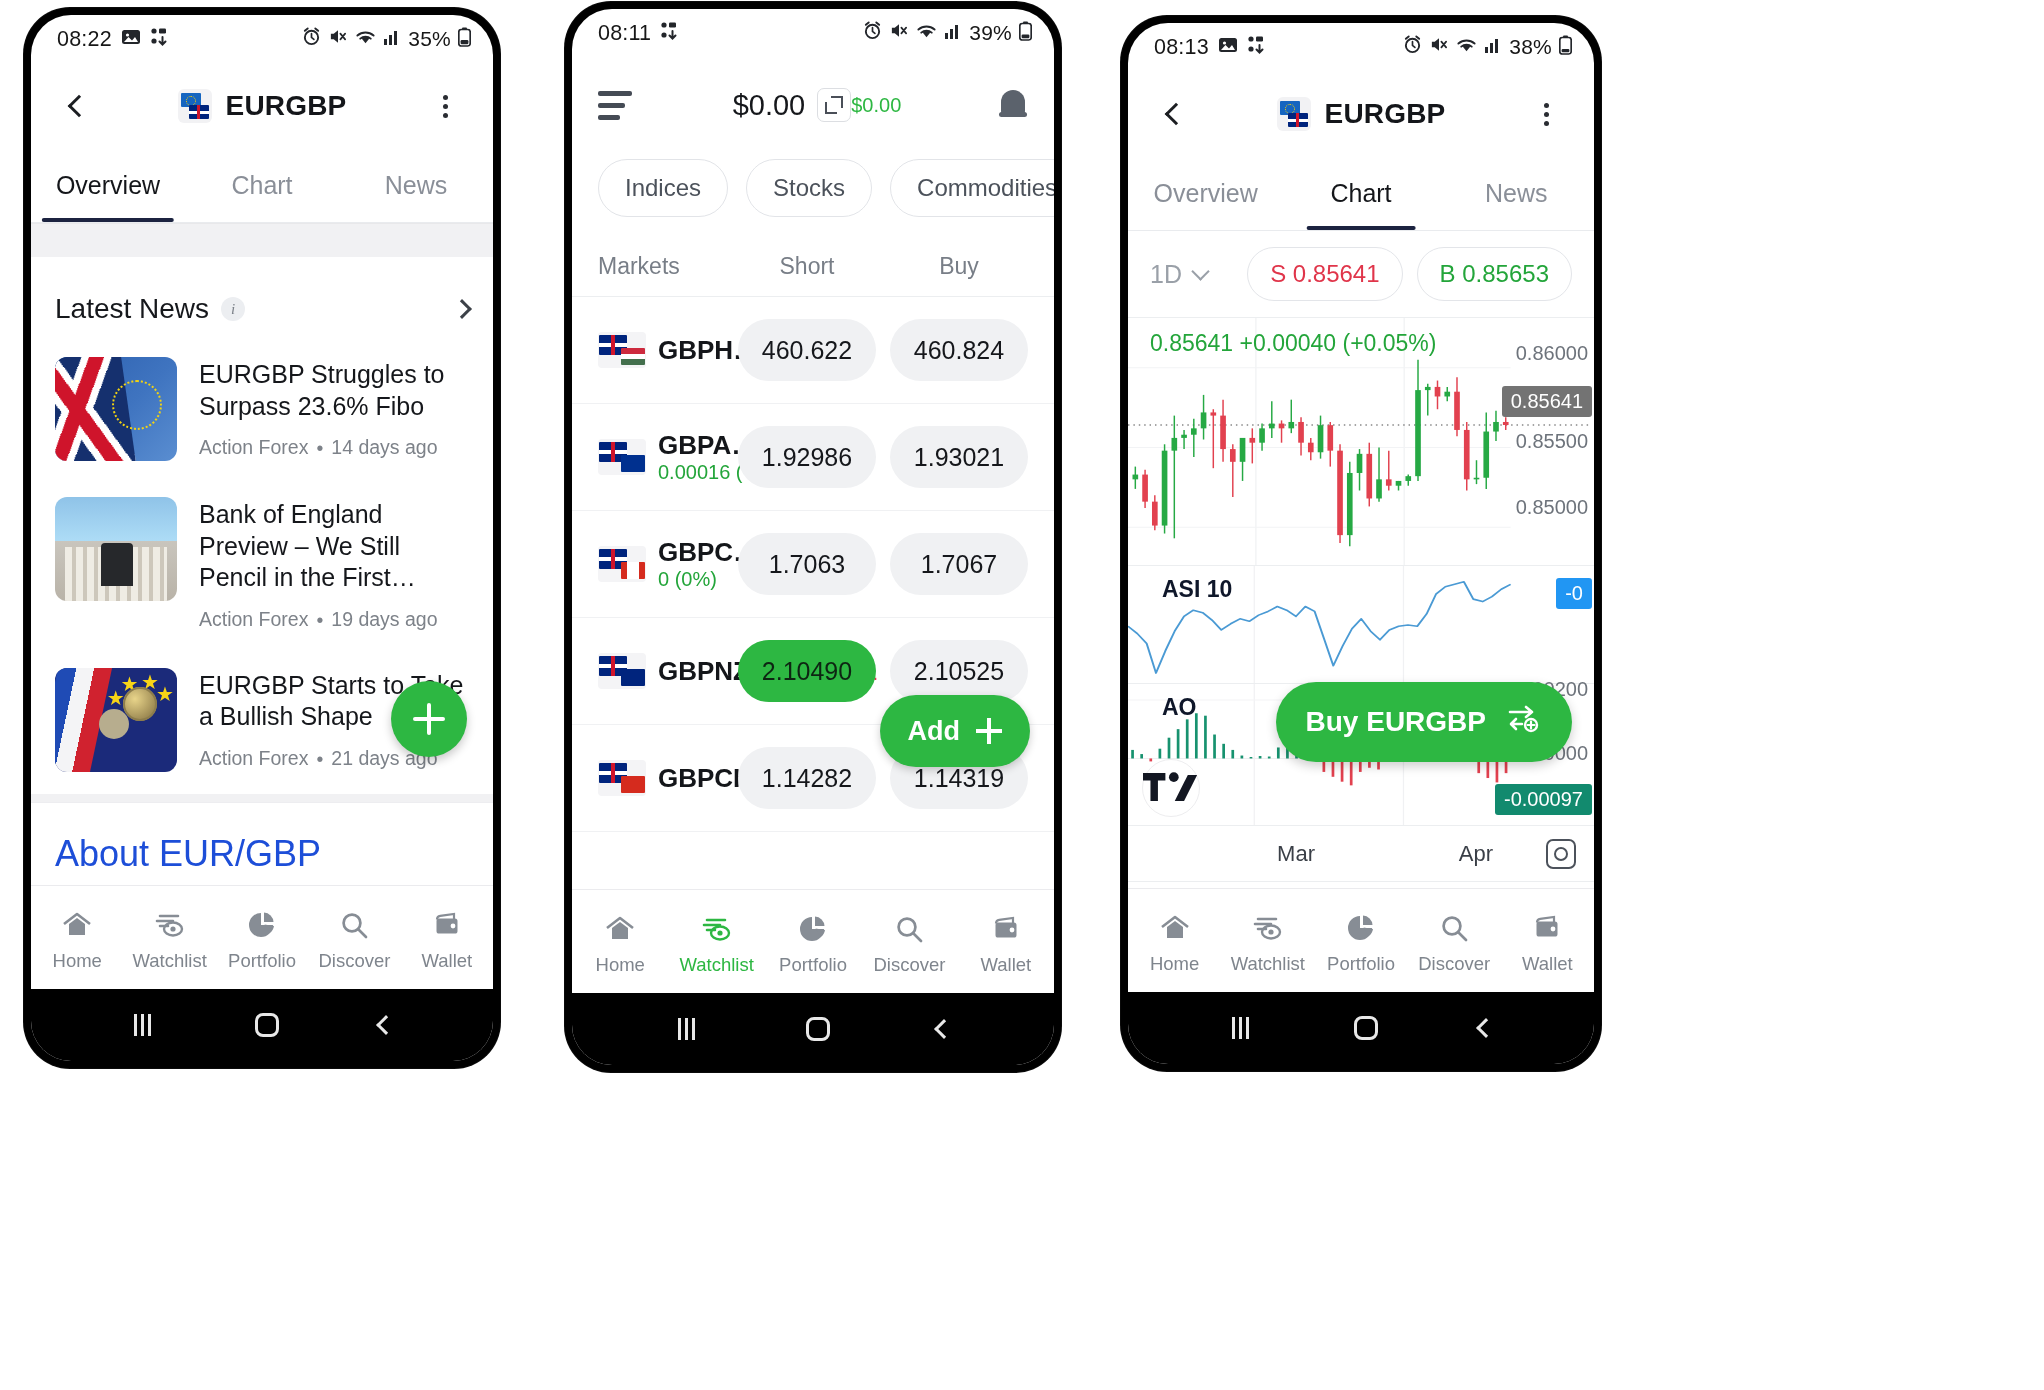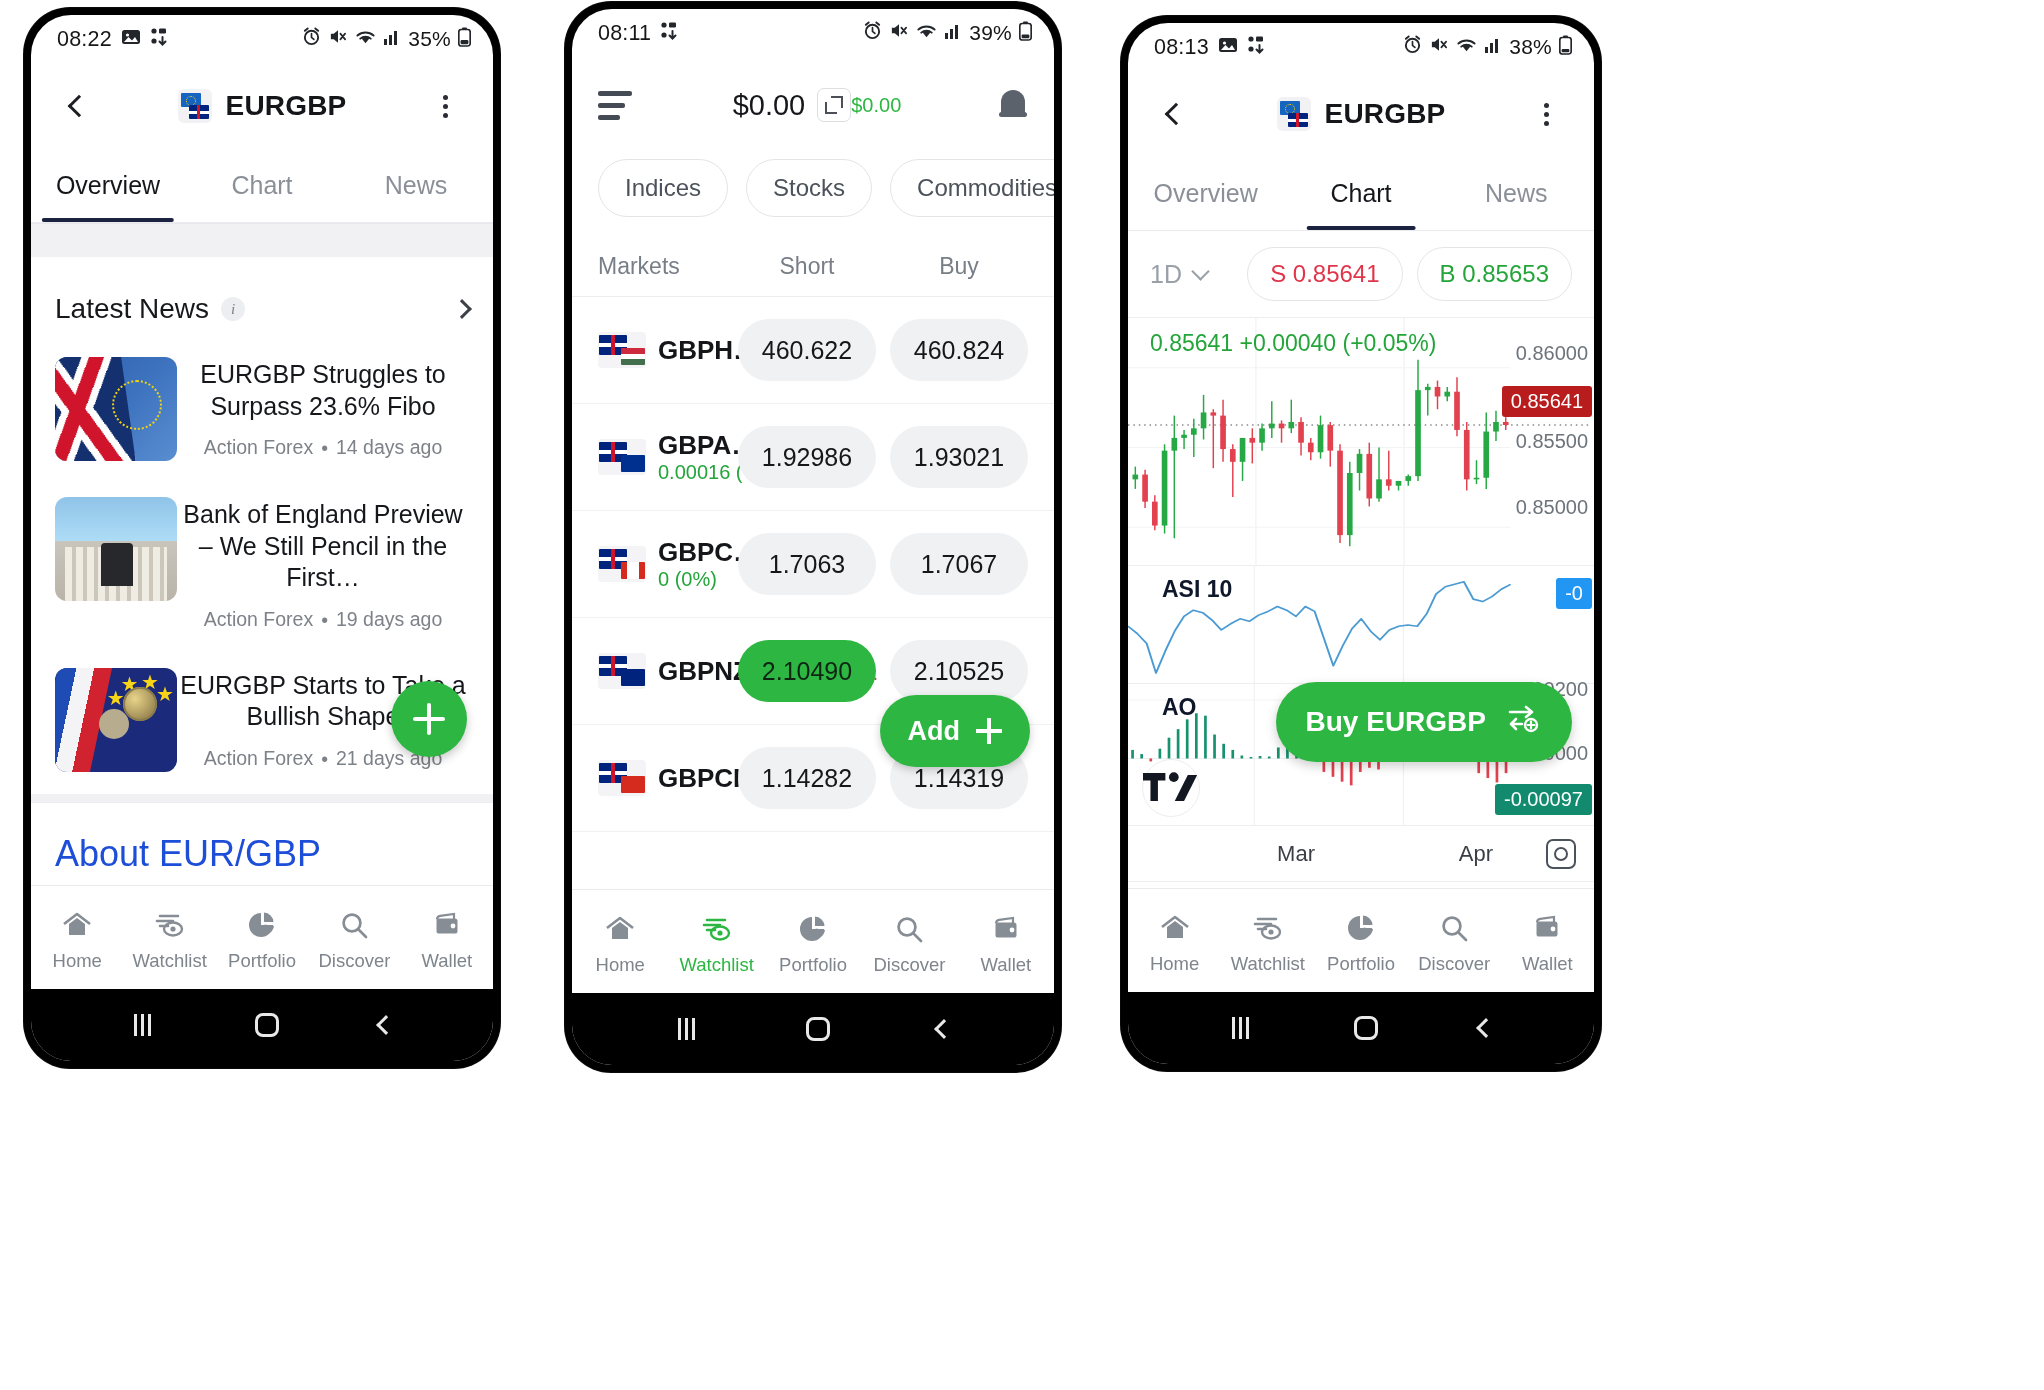--- a/index.html
+++ b/index.html
@@ -120,21 +120,21 @@
   .news-head h2 { font-size: 28px; font-weight: 400; color: #16181c; }
   .info-badge {
     width: 24px; height: 24px; border-radius: 50%; background: #eceef1; margin-left: 12px;
     display: flex; align-items: center; justify-content: center;
     font-size: 15px; color: #7b8088; font-style: italic; font-family: "Liberation Serif", serif;
   }
   .chev-right {
     margin-left: auto; width: 14px; height: 14px;
     border-right: 3px solid #3c4148; border-top: 3px solid #3c4148; transform: rotate(45deg);
   }
-  .news-item { display: flex; padding: 14px 24px 22px 24px; align-items: flex-start; text-align: center; }
+  .news-item { display: flex; gap: 22px; padding: 14px 24px 22px 24px; align-items: flex-start; }
   .news-thumb { width: 122px; height: 104px; border-radius: 12px; flex: 0 0 auto; overflow: hidden; position: relative; }
   .news-body { flex: 1; min-width: 0; padding-top: 2px; }
   .news-title { font-size: 25px; line-height: 1.26; color: #15171b; font-weight: 400; }
   .news-meta { margin-top: 14px; font-size: 19.5px; color: #7d8289; }
   .news-meta .dot { display: inline-block; margin: 0 8px; vertical-align: middle; }
 
   
   .thumb-flag1 { background: linear-gradient(135deg,#2b5fae 0%,#3f74c0 55%,#5a8ed1 100%); }
   .thumb-flag1::before {
     content:""; position:absolute; left:-18%; top:-10%; width:78%; height:120%;
@@ -950,21 +950,21 @@
               <line x1="300.07692307692304" y1="93.20000000000114" x2="300.07692307692304" y2="123.59999999999943" stroke="#26a944" stroke-width="1.2"></line>
               <rect x="297.77179487179484" y="104.39999999999985" width="4.61025641025641" height="9.600000000000676" fill="#26a944"></rect>
               <line x1="308.025641025641" y1="99.6000000000004" x2="308.025641025641" y2="112.40000000000072" stroke="#e2414f" stroke-width="1.2"></line>
               <rect x="305.7205128205128" y="104.39999999999985" width="4.61025641025641" height="3.0400000000003757" fill="#e2414f"></rect>
             </svg>
           <div class="ohlc">0.85641  +0.00040 (+0.05%)</div>
           <div class="axis-col">
             <span class="axlab" style="top:24px">0.86000</span>
             <span class="axlab" style="top:112px">0.85500</span>
             <span class="axlab" style="top:178px">0.85000</span>
-            <span class="pillbadge" style="top:68px;background:#b91c1c">0.85641</span>
+            <span class="pillbadge" style="top:68px;background:#737373">0.85641</span>
           </div>
         </div>
 
         <div class="pane pane-asi">
           <svg id="svg-asi" viewBox="0 0 380 118" preserveAspectRatio="none">
               <line x1="102.96000000000001" y1="0" x2="102.96000000000001" y2="118" stroke="#f0f1f3" stroke-width="1"></line>
               <line x1="224.64" y1="0" x2="224.64" y2="118" stroke="#f0f1f3" stroke-width="1"></line>
               <path d="M0.00 60.76 L7.61 68.22 L15.22 78.16 L22.83 108.00 L30.44 85.62 L38.05 65.73 L45.66 50.81 L53.27 44.59 L60.88 47.08 L68.49 54.54 L76.10 64.49 L83.71 58.27 L91.32 53.30 L98.93 55.78 L106.54 49.57 L114.15 45.84 L121.76 40.86 L129.37 44.59 L136.98 50.81 L144.59 40.86 L152.20 45.84 L159.80 73.19 L167.41 100.54 L175.02 80.65 L182.63 63.24 L190.24 53.30 L197.85 65.73 L205.46 74.43 L213.07 64.49 L220.68 60.76 L228.29 59.51 L235.90 60.76 L243.51 48.32 L251.12 28.43 L258.73 20.97 L266.34 18.49 L273.95 16.00 L281.56 33.41 L289.17 35.89 L296.78 30.92 L304.39 23.46 L312.00 18.49 " fill="none" stroke="#4a9ad4" stroke-width="1.6" stroke-linejoin="round"></path>
             </svg>
           <div class="pane-label">ASI 10</div>

